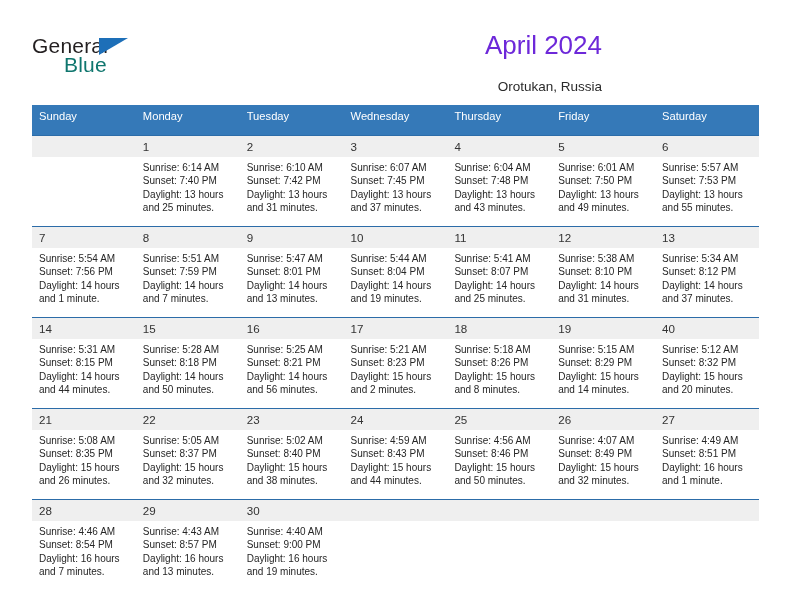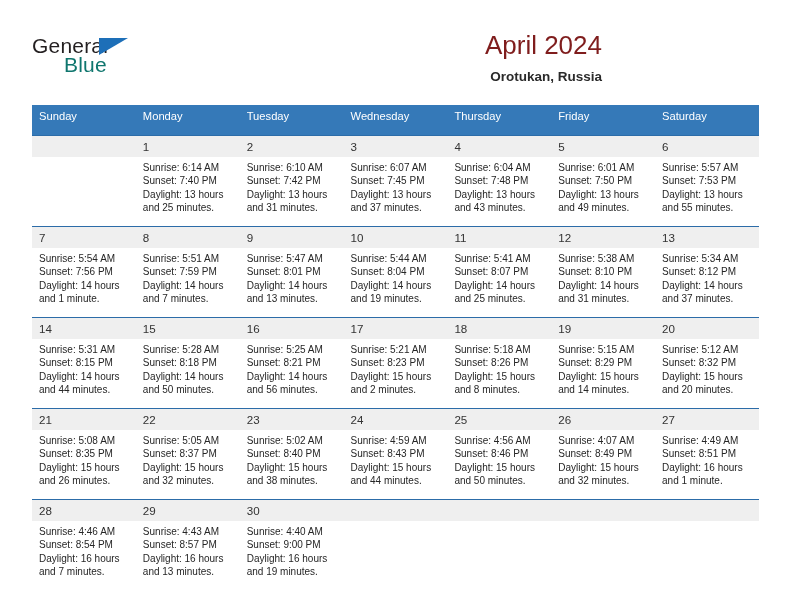--- a/index.html
+++ b/index.html
@@ -64,31 +64,30 @@
   }
 
   .title-block {
     position: absolute;
     right: 0;
     top: 0;
     text-align: right;
   }
   .cal-title {
     font-size: 26px;
-    color: #7f1d1d;
+    color: #6d28d9;
     line-height: 30px;
     white-space: nowrap;
   }
   .cal-sub {
     font-size: 13.5px;
     color: #2a2a2a;
     line-height: 20px;
-    margin-top: 7px;
+    margin-top: 17px;
     white-space: nowrap;
-    font-weight: bold;
   }
 
   
   .calendar {
     position: absolute;
     left: 32px;
     top: 105px;
     width: 727px;
     border-collapse: collapse;
     table-layout: fixed;
@@ -325,21 +324,21 @@
           </td>
           <td>
             <div class="daynum">19</div>
             <div class="details">
               <div>Sunrise: 5:15 AM</div>
               <div>Sunset: 8:29 PM</div>
               <div class="wrap">Daylight: 15 hours and 14 minutes.</div>
             </div>
           </td>
           <td>
-            <div class="daynum">20</div>
+            <div class="daynum">40</div>
             <div class="details">
               <div>Sunrise: 5:12 AM</div>
               <div>Sunset: 8:32 PM</div>
               <div class="wrap">Daylight: 15 hours and 20 minutes.</div>
             </div>
           </td>
         </tr>
         <tr class="week">
           <td>
             <div class="daynum">21</div>

